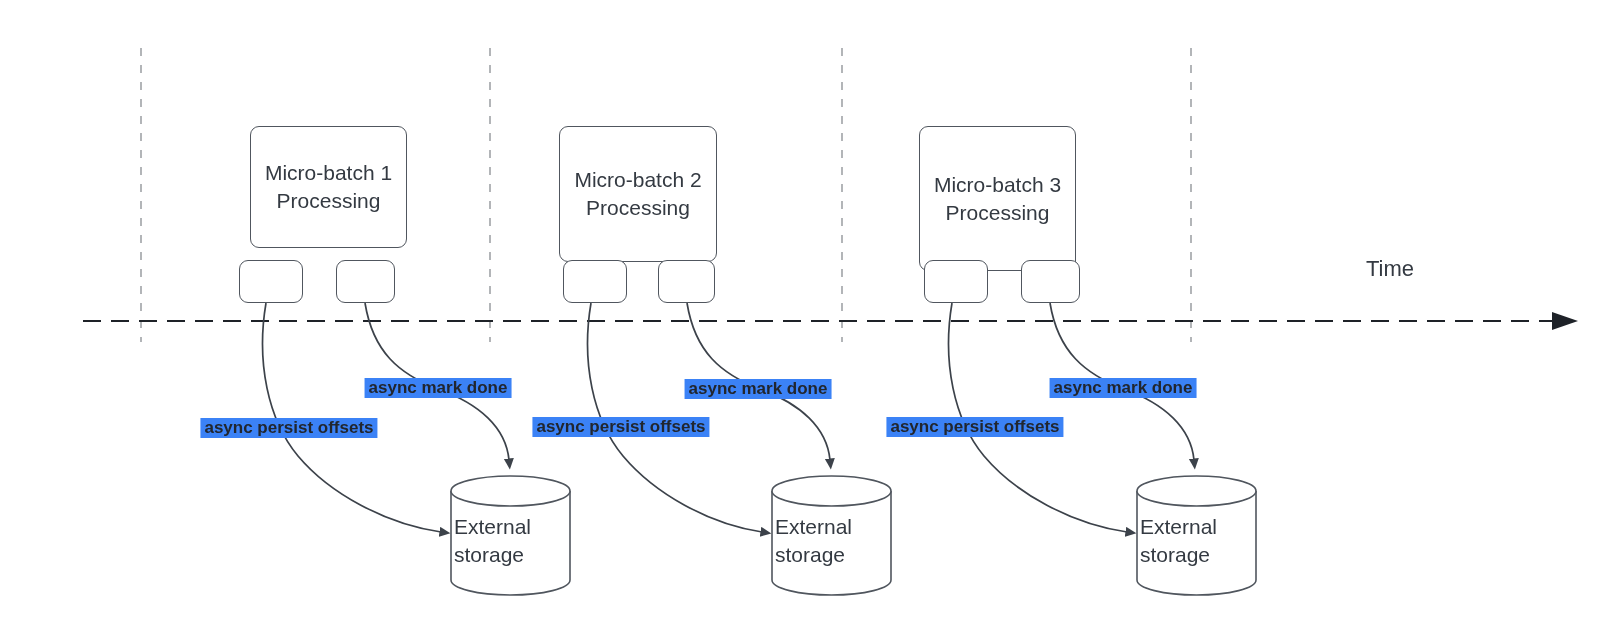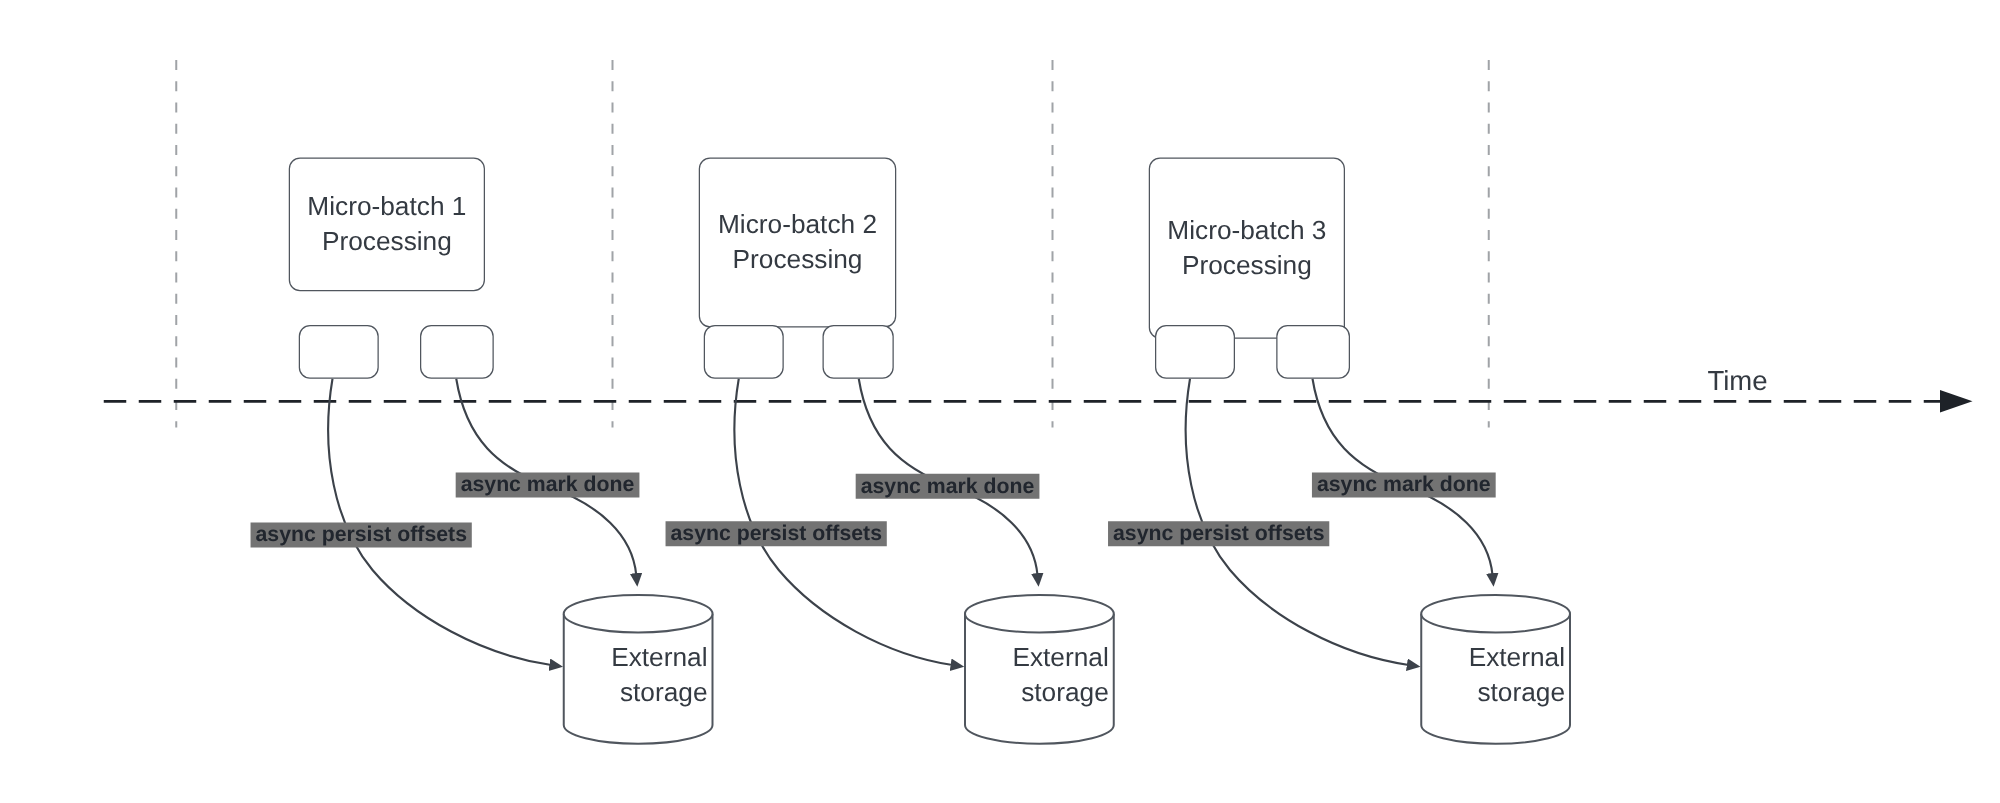--- a/index.html
+++ b/index.html
@@ -67,41 +67,40 @@
     width:150px;
     text-align:center;
     font-size:21px;
     line-height:28px;
     color:var(--text,#343a42);
   }
   .edge-label{
     position:absolute;
     transform:translate(-50%,-50%);
     white-space:nowrap;
-    background:#737373;
+    background:#3b82f6;
     padding:0 4px;
     font-size:17px;
     font-weight:bold;
     color:var(--label,#21262e);
   }
   .storage-label{
     position:absolute;
     transform:translate(-50%,-50%);
     width:112px;
-    text-align:right;
+    text-align:left;
     font-size:21px;
     line-height:28px;
     color:var(--text,#343a42);
   }
   .time-label{
     position:absolute;
     transform:translate(-50%,-50%);
     font-size:22px;
     color:var(--text,#343a42);
-    margin-top:36px;
   }
 </style>
 </head>
 <body>
 
 <div class="stage">
 
   <svg class="layer" viewBox="0 0 1600 642">
     <defs>
       <marker id="ah" markerUnits="userSpaceOnUse" markerWidth="14" markerHeight="12" refX="1.5" refY="5" orient="auto">
@@ -133,21 +132,21 @@
     <path class="edge" marker-end="url(#ah)" d="M 266 303 C 256 362, 268 420, 298 456 C 330 494, 386 524, 441 532"></path>
     <path class="edge" marker-end="url(#ah)" d="M 365 303 C 373 352, 399 374, 438 389 C 480 404, 506 428, 509 460"></path>
 
     <path class="edge" marker-end="url(#ah)" d="M 591 303 C 581 362, 593 420, 623 456 C 655 494, 709 524, 762 532"></path>
     <path class="edge" marker-end="url(#ah)" d="M 687 303 C 695 352, 721 374, 760 389 C 801 404, 827 428, 830 460"></path>
 
     <path class="edge" marker-end="url(#ah)" d="M 952 303 C 942 362, 954 420, 984 456 C 1016 494, 1072 524, 1127 532"></path>
     <path class="edge" marker-end="url(#ah)" d="M 1050 303 C 1058 352, 1085 374, 1124 389 C 1165 404, 1191 428, 1194 460"></path>
   </svg>
 
-  <div class="node" style="left:231px;top:126px;width:157px;height:107px">
+  <div class="node" style="left:250px;top:126px;width:157px;height:122px">
     <span class="node-text">Micro-batch 1 Processing</span>
   </div>
   <div class="node" style="left:239px;top:260px;width:64px;height:43px"></div>
   <div class="node" style="left:336px;top:260px;width:59px;height:43px"></div>
   <div class="edge-label" style="left:289px;top:428px">async persist offsets</div>
   <div class="edge-label" style="left:438px;top:388px">async mark done</div>
   <div class="storage-label" style="left:510px;top:541px">External storage</div>
 
   <div class="node" style="left:559px;top:126px;width:158px;height:136px">
     <span class="node-text">Micro-batch 2 Processing</span>

